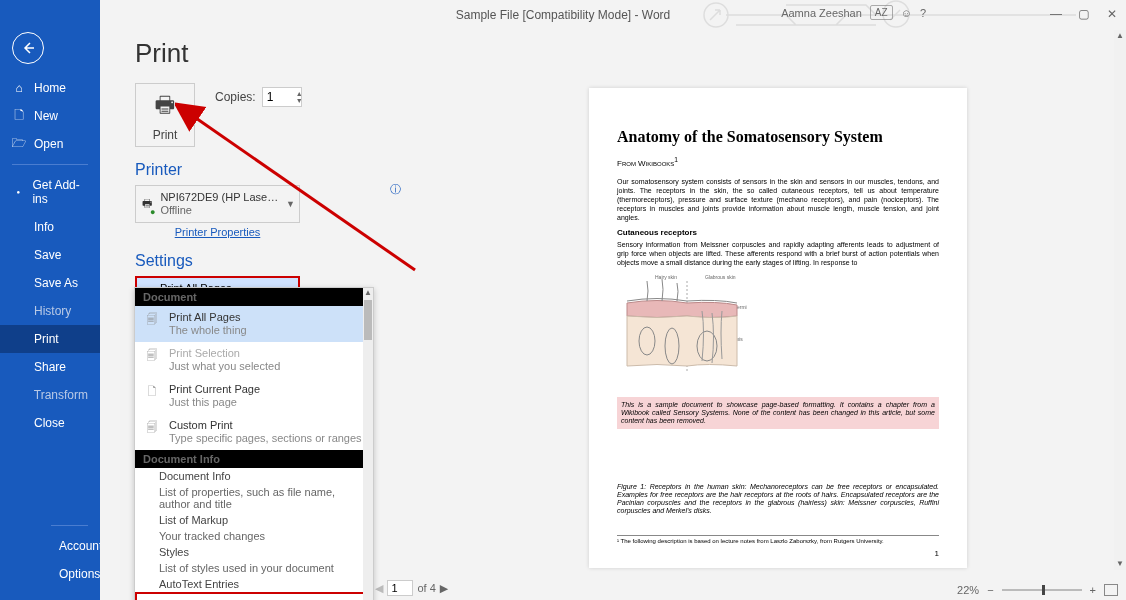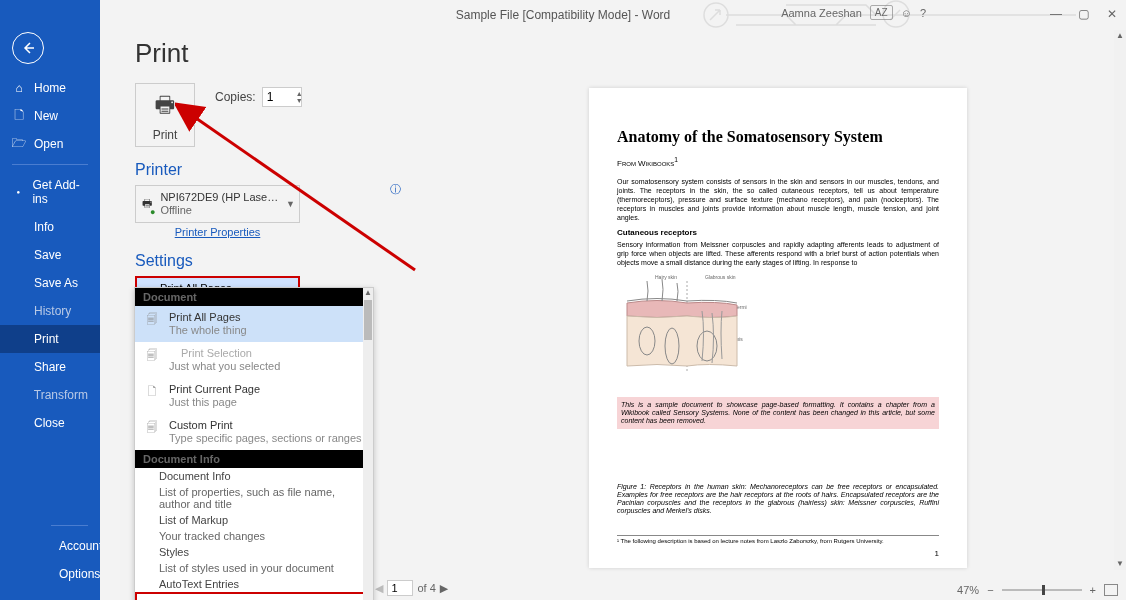--- a/index.html
+++ b/index.html
@@ -51,21 +51,21 @@
 
 
 .dropdown { position:absolute; left:134px; top:287px; width:240px; background:#fff; border:1px solid #ccc; box-shadow:0 2px 6px rgba(0,0,0,0.2); font-size:11px; color:#444; z-index:10; }
 .dropdown .hdr { background:#000000; padding:3px 8px; font-weight:600; color:#666; }
 .dropdown .dopt { display:flex; align-items:flex-start; gap:8px; padding:5px 8px; }
 .dropdown .dopt.hl { background:#cde1f9; }
 .dropdown .dopt .di { width:18px; height:18px; display:flex; align-items:center; justify-content:center; color:#888; }
 .dropdown .dopt .dt { display:flex; flex-direction:column; line-height:13px; }
 .dropdown .dopt .dt .t { color:#333; }
 .dropdown .dopt .dt .s { color:#888; }
-.dropdown .dopt.dis .dt .t { color:#aaa;margin-left:12px; }
+.dropdown .dopt.dis .dt .t { color:#aaa; }
 .dropdown .sub { padding:2px 8px 2px 24px; color:#666; }
 .dropdown .sub2 { padding:2px 8px 2px 24px; color:#444; }
 .dropdown .chk { width:18px; display:inline-flex; justify-content:center; color:#185abd; }
 .dropdown .markup { border:2px solid #c00; display:flex; align-items:center; padding:3px 6px; }
 .dropdown .scroll { position:absolute; right:0; top:0; bottom:0; width:10px; background:#eee; }
 .dropdown .scroll .th { position:absolute; right:1px; top:12px; width:8px; height:40px; background:#bbb; }
 .dropdown .scroll .ar { position:absolute; right:0; width:10px; height:10px; font-size:8px; color:#666; text-align:center; }
 
 
 .arrow { position:absolute; left:175px; top:100px; z-index:50; pointer-events:none; }
@@ -291,21 +291,21 @@
   <line x1="240" y1="170" x2="18" y2="16" stroke="#c00" stroke-width="3" marker-end="url(#ah)"></line>
 </svg>
 
 <div class="pagerow">
   <span style="color:#bbb">◀</span>
   <input value="1" style="">
   <span>of 4</span>
   <span>▶</span>
 </div>
 <div class="zoomrow">
-  <span>47%</span>
+  <span>22%</span>
   <span>−</span>
   <div class="track">
       <div class="knob"></div>
     </div>
   <span>+</span>
   <div class="fit"></div>
 </div>
 
 <div class="preview">
   <div class="page">

